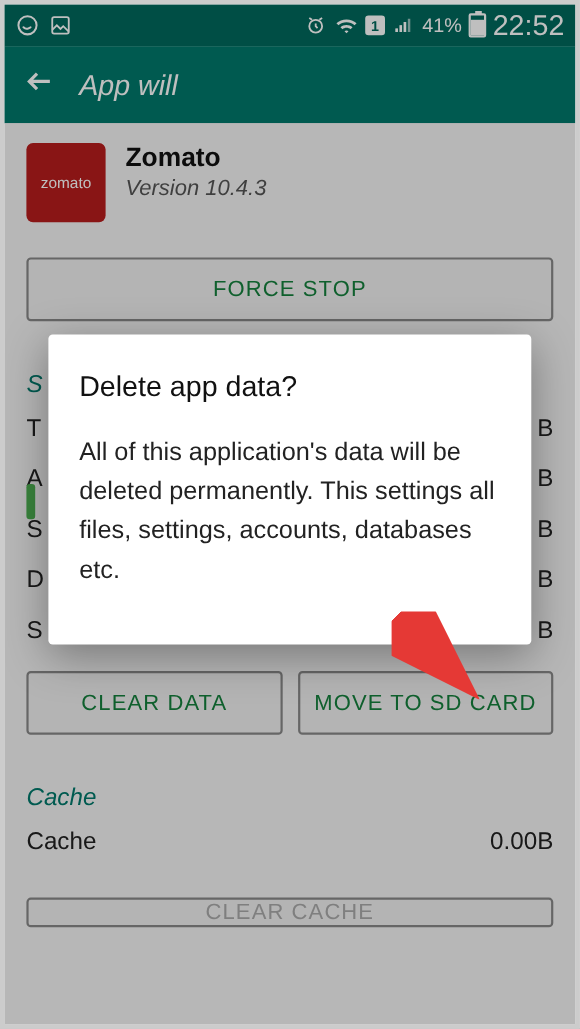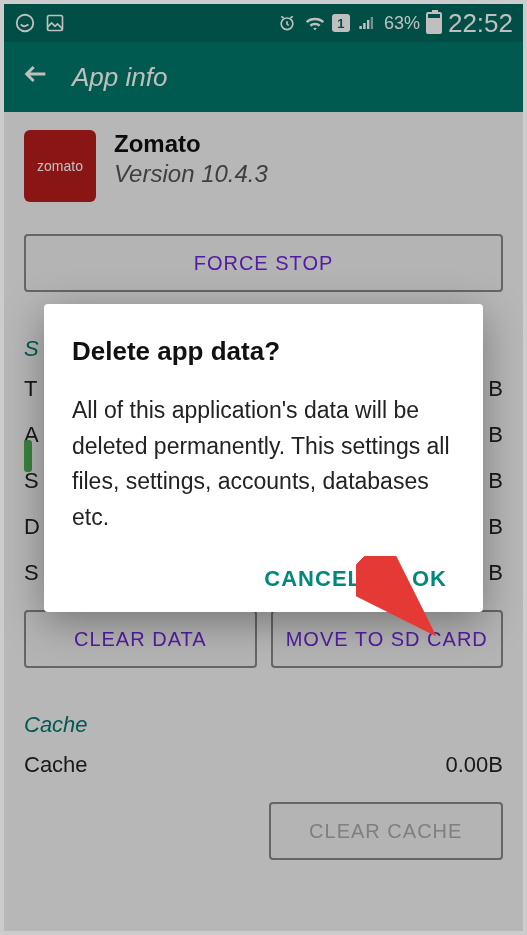--- a/index.html
+++ b/index.html
@@ -60,38 +60,38 @@
       display: flex;
       align-items: center;
       justify-content: center;
       color: white;
       font-size: 14px;
       font-family: Arial, sans-serif;
       font-weight: 300;
     }
     .app-title-block { display: flex; flex-direction: column; gap: 2px; }
     .app-name { font-size: 24px; font-weight: bold; color: #111; }
-    .app-version { font-size: 24px; color: #555; font-style: italic; }
+    .app-version { font-size: 20px; color: #555; font-style: italic; }
     .button-row {
       display: flex;
       gap: 14px;
       padding: 14px 20px;
     }
     .btn {
       flex: 1;
       height: 58px;
       border: 2px solid #888;
       background: #f0f0f0;
       border-radius: 4px;
       display: flex;
       align-items: center;
       justify-content: center;
       font-size: 20px;
       font-family: inherit;
-      color: #6d28d9;
+      color: #15803d;
       letter-spacing: 1px;
     }
     .btn.disabled { color: #aaa; }
     .section-label {
       padding: 30px 20px 4px 20px;
       color: #00796b;
       font-size: 22px;
       font-style: italic;
     }
     .storage-rows { padding: 0 20px; }
@@ -123,21 +123,21 @@
       left: 40px;
       right: 40px;
       background: white;
       border-radius: 4px;
       box-shadow: 0 10px 40px rgba(0,0,0,0.35);
       padding: 32px 28px 20px 28px;
       z-index: 10;
     }
     .dialog-title {
       font-size: 26px;
-      font-weight: bold;
+      font-weight: normal;
       color: #111;
       margin-bottom: 26px;
     }
     .dialog-message {
       font-size: 23px;
       color: #222;
       line-height: 1.55;
       margin-bottom: 30px;
     }
     .dialog-actions {
@@ -203,33 +203,33 @@
             <path d="M12 20l-2-2c1-1 3-1 4 0zM6 14c3-3 9-3 12 0l-2 2c-2-2-6-2-8 0zM2 10c5-5 15-5 20 0l-2 2c-4-4-12-4-16 0z"></path>
           </svg>
       </span>
       <span class="sim-box">1</span>
       <span class="status-icon">
         <svg viewBox="0 0 24 24" width="18" height="18" fill="white">
             <path d="M2 20h3v-4H2zM7 20h3v-8H7zM12 20h3V8h-3zM17 20h3V4h-3z" opacity="0.6"></path>
             <path d="M2 20h3v-4H2zM7 20h3v-8H7zM12 20h3V8h-3z"></path>
           </svg>
       </span>
-      <span style="font-size:18px;">63%</span>
+      <span style="font-size:18px;">41%</span>
       <span class="battery"></span>
       <span style="font-size:26px;">22:52</span>
     </div>
   </div>
 
   <div class="app-bar">
     <span class="back-arrow">
       <svg viewBox="0 0 24 24" width="28" height="28" fill="none" stroke="white" stroke-width="2.5">
           <path d="M20 12H4M10 6l-6 6 6 6"></path>
         </svg>
     </span>
-    <span class="app-bar-title">App info</span>
+    <span class="app-bar-title">App will</span>
   </div>
 
   <div class="content">
     <div class="app-header">
       <div class="app-icon">zomato</div>
       <div class="app-title-block">
         <div class="app-name">Zomato</div>
         <div class="app-version">Version 10.4.3</div>
       </div>
     </div>
@@ -272,36 +272,32 @@
 
     <div class="section-label">Cache</div>
 
     <div class="storage-rows">
       <div class="storage-row">
         <span>Cache</span>
         <span>0.00B</span>
       </div>
     </div>
 
-    <div class="button-row" style="justify-content:flex-end;">
+    <div class="button-row" style="justify-content:flex-end;flex-direction:column;">
       <div style="flex:1;"></div>
       <div class="btn disabled" style="flex:1;">CLEAR CACHE</div>
     </div>
 
   </div>
 
   <div class="dim-overlay"></div>
 
   <div class="dialog">
     <div class="dialog-title">Delete app data?</div>
     <div class="dialog-message">All of this application's data will be deleted permanently. This settings all files, settings, accounts, databases etc.</div>
-    <div class="dialog-actions">
-      <button class="dialog-btn">CANCEL</button>
-      <button class="dialog-btn">OK</button>
-    </div>
   </div>
 
   <div class="arrow-annotation">
     <svg width="80" height="80" viewBox="0 0 80 80">
       <defs>
         <marker id="ah" markerWidth="10" markerHeight="10" refX="6" refY="3" orient="auto">
           <path d="M0,0 L0,6 L9,3 z" fill="#e53935"></path>
         </marker>
       </defs>
       <line x1="10" y1="10" x2="55" y2="55" stroke="#e53935" stroke-width="12" marker-end="url(#ah)" stroke-linecap="round"></line>

